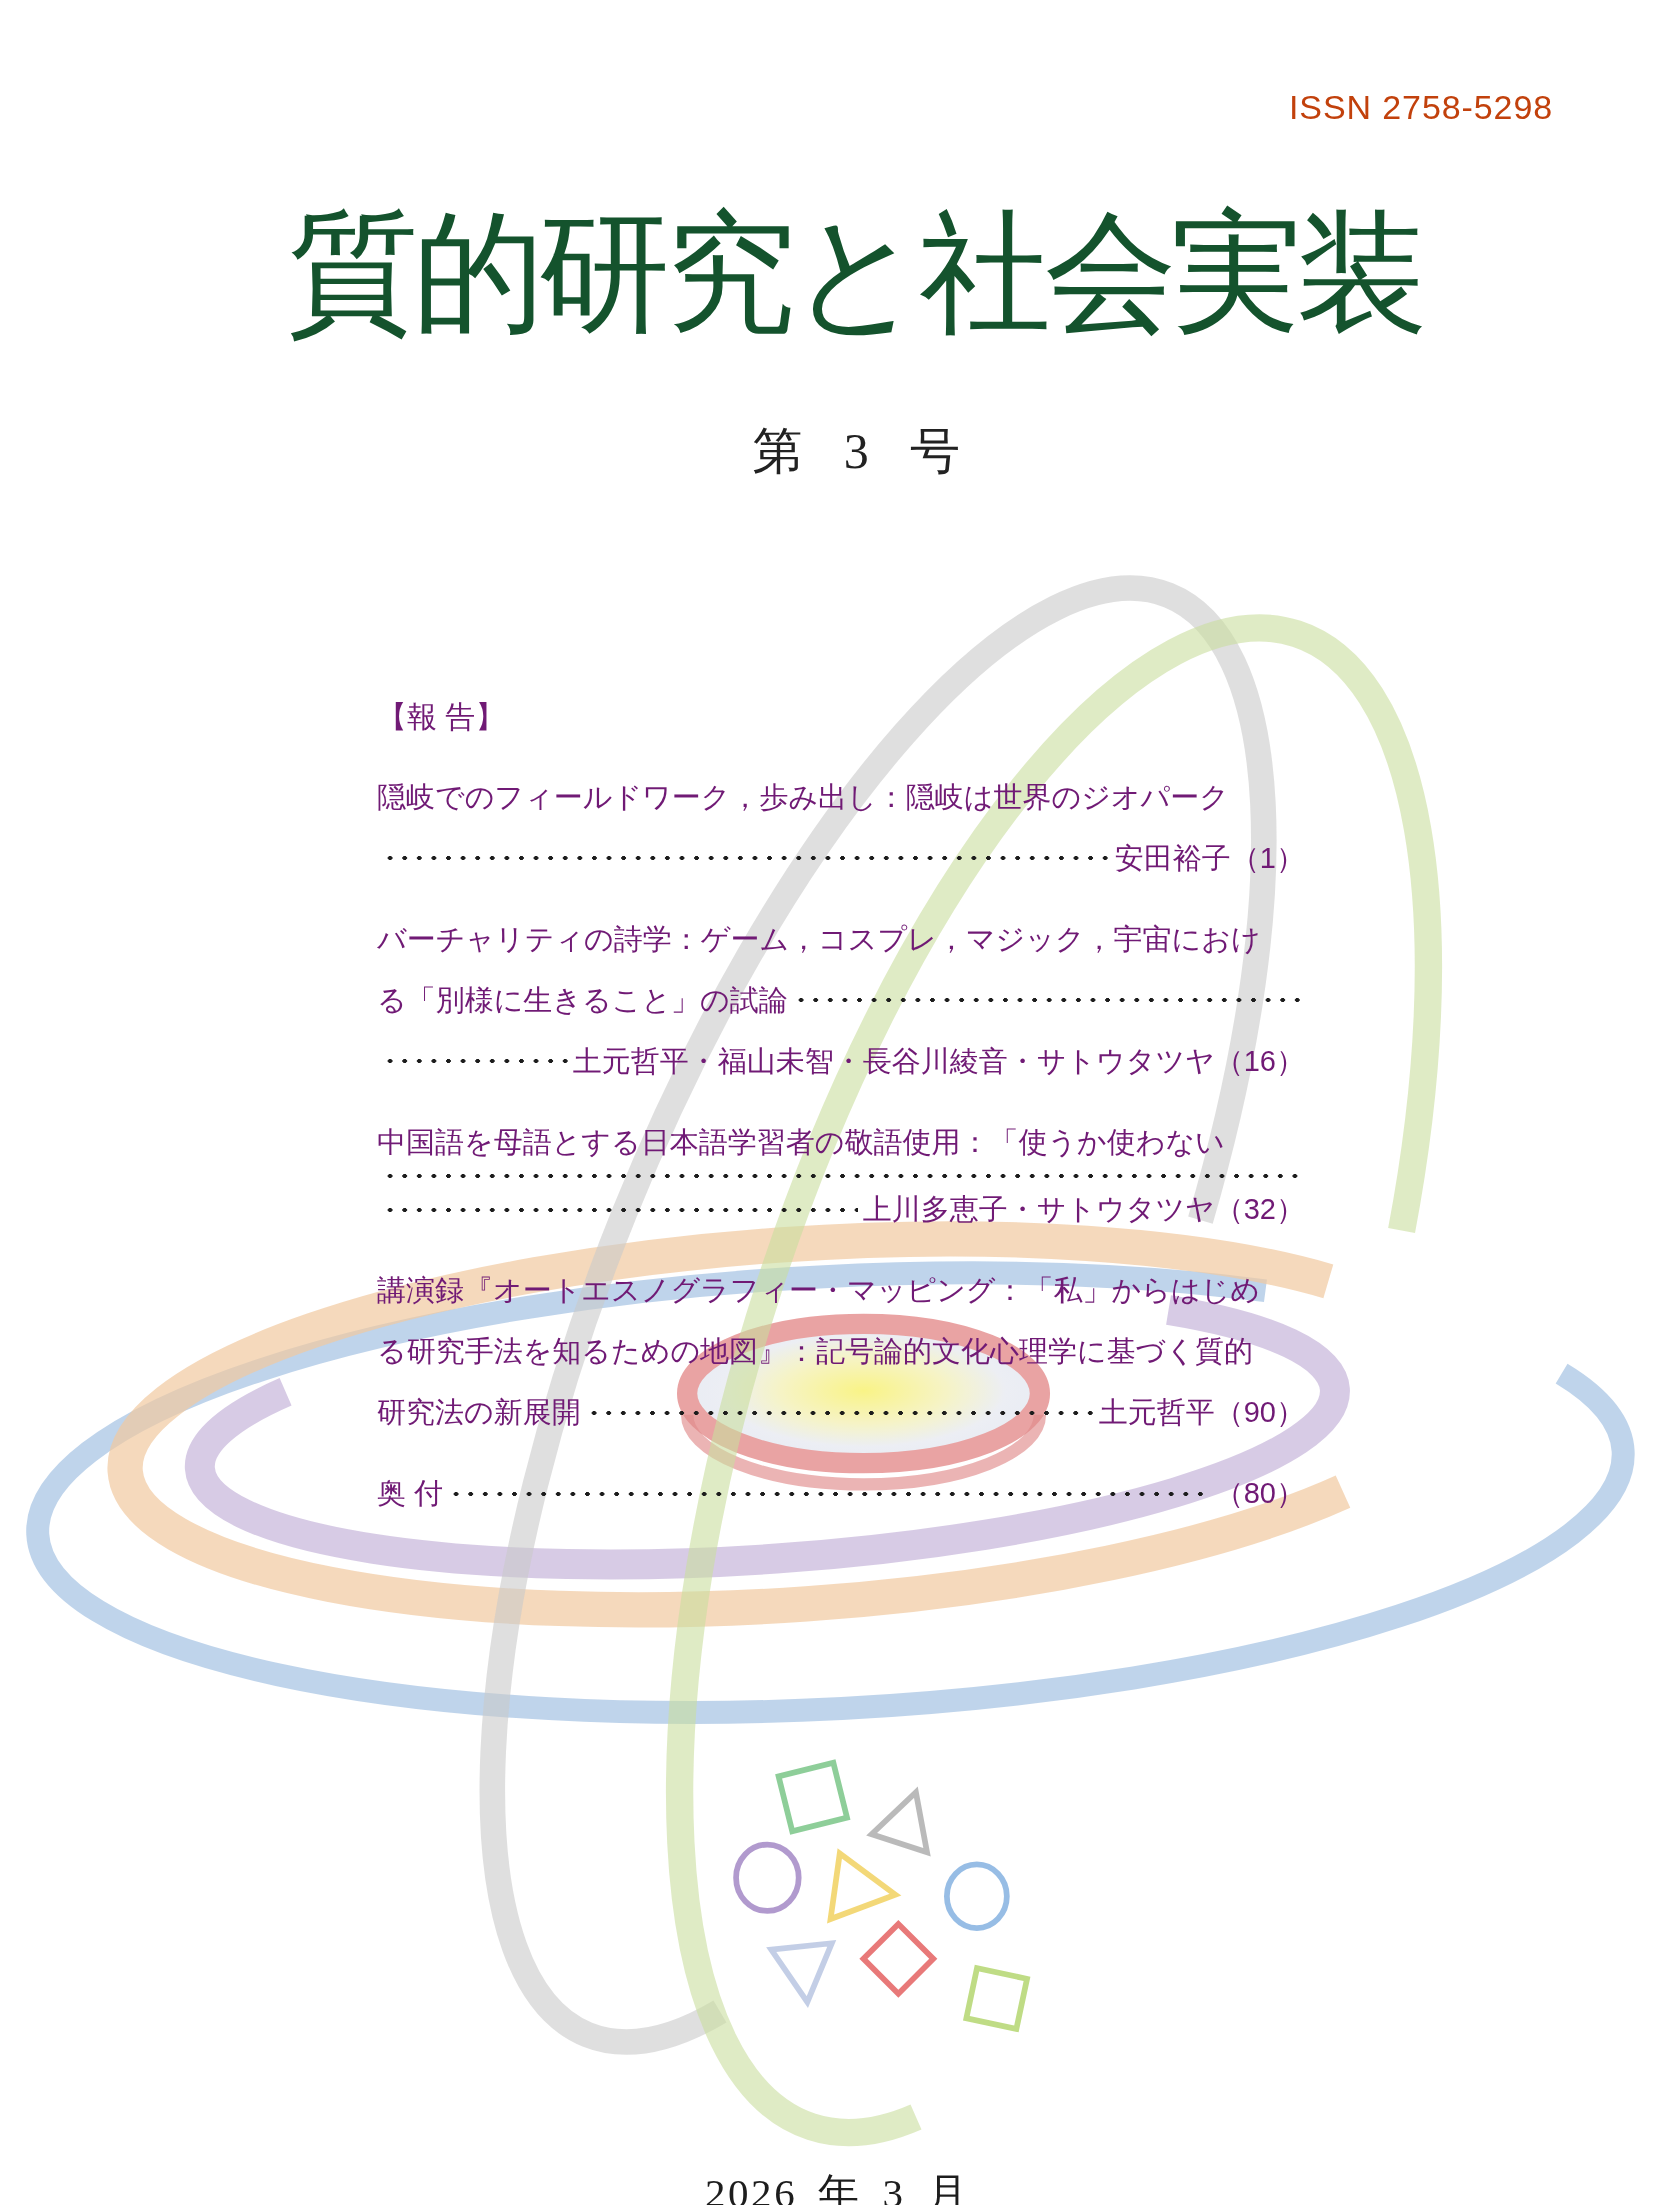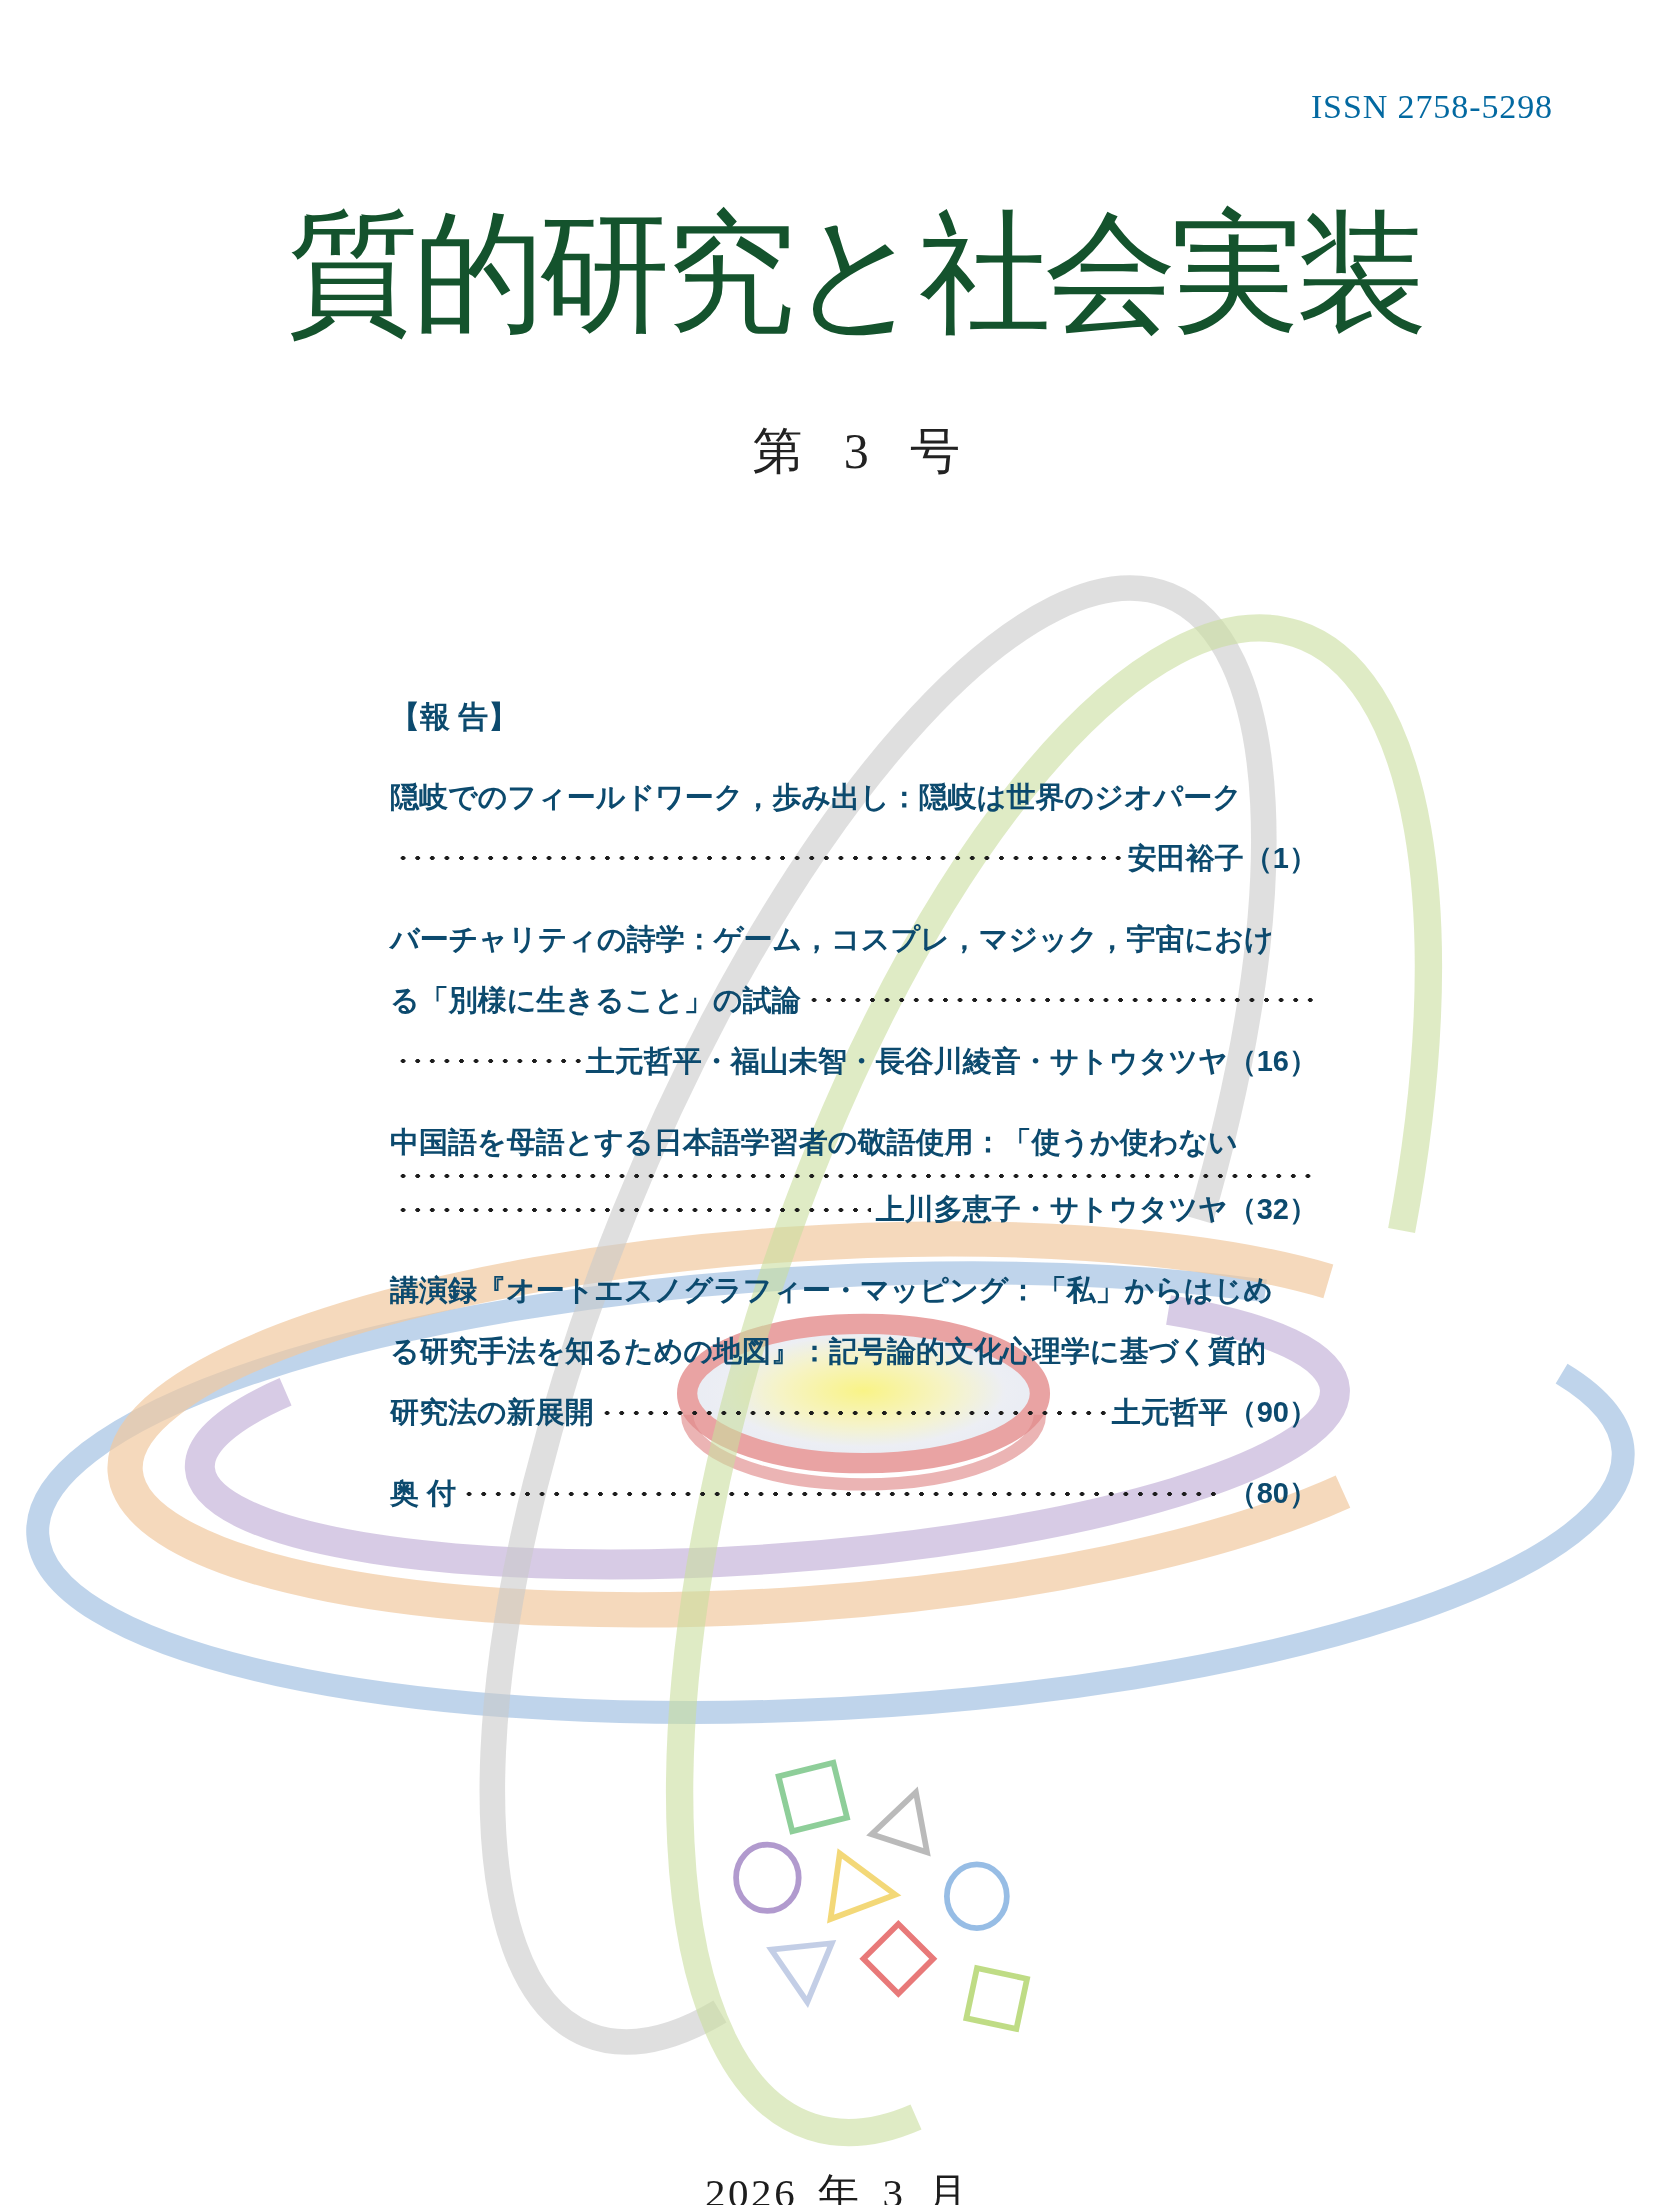--- a/index.html
+++ b/index.html
@@ -4,35 +4,35 @@
 <style>
   html,body{margin:0;padding:0;background:#ffffff;}
   .page{
     position:relative;width:1675px;height:2365px;background:#ffffff;overflow:hidden;
     font-family:"Liberation Sans","DejaVu Sans",sans-serif;color:#1f1f1f;
   }
   #deco-svg{position:absolute;left:0;top:0;width:1675px;height:2365px;}
   .text-layer{position:absolute;left:0;top:0;width:100%;height:100%;}
   .issn{
     position:absolute;top:88px;right:122px;
-    font-size:34px;letter-spacing:0.9px;color:#0369a1;font-family:Liberation Serif, serif;
+    font-size:34px;letter-spacing:0.9px;color:#c2410c;
   }
   .title{
     position:absolute;top:185px;left:17px;width:100%;text-align:center;
     font-family:"Liberation Serif","DejaVu Serif",serif;
     font-size:132px;letter-spacing:-6.2px;color:#14532d;white-space:nowrap;
   }
   .issue{
     position:absolute;top:418px;left:0;width:100%;text-align:center;
     font-family:"Liberation Serif","DejaVu Serif",serif;
     font-size:50px;letter-spacing:4.4px;word-spacing:20px;color:#222;margin-left:21px;
   }
   .toc{
-    position:absolute;left:390px;top:686px;width:928px;
-    font-size:29px;line-height:61px;color:#0c4a6e;font-weight:bold;
+    position:absolute;left:377px;top:686px;width:928px;
+    font-size:29px;line-height:61px;color:#701a75;
   }
   .toc-section-label{font-size:30px;}
   .toc-entry{margin-top:20px;}
   .toc-line{display:flex;align-items:center;}
   .toc-text{white-space:pre-wrap;}
   .toc-leader{
     flex:1 1 auto;height:6.2px;margin:0 4.4px;
     background-image:radial-gradient(circle at 50% 50%, #1c1c1c 2px, rgba(0,0,0,0) 2.4px);
     background-size:14.6px 6.2px;background-repeat:repeat-x;background-position:1.8px 0;
   }

